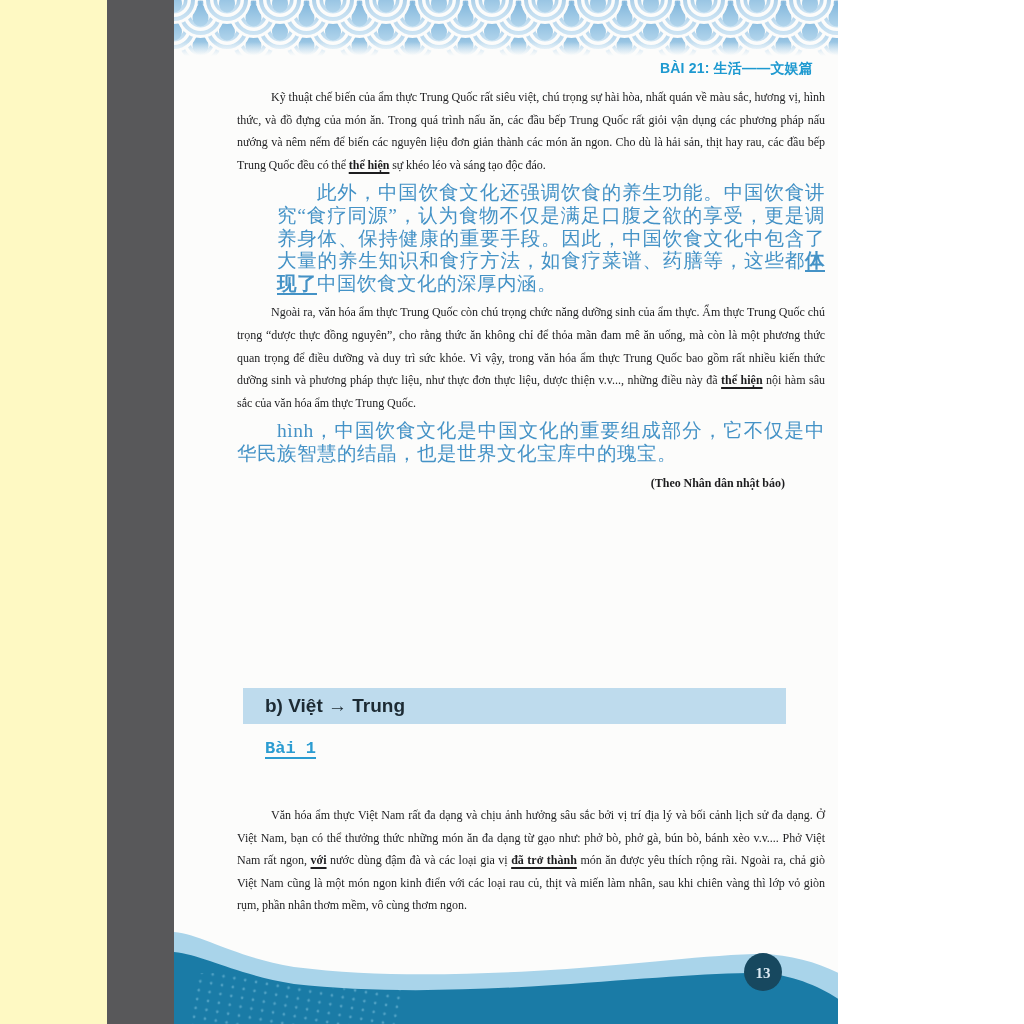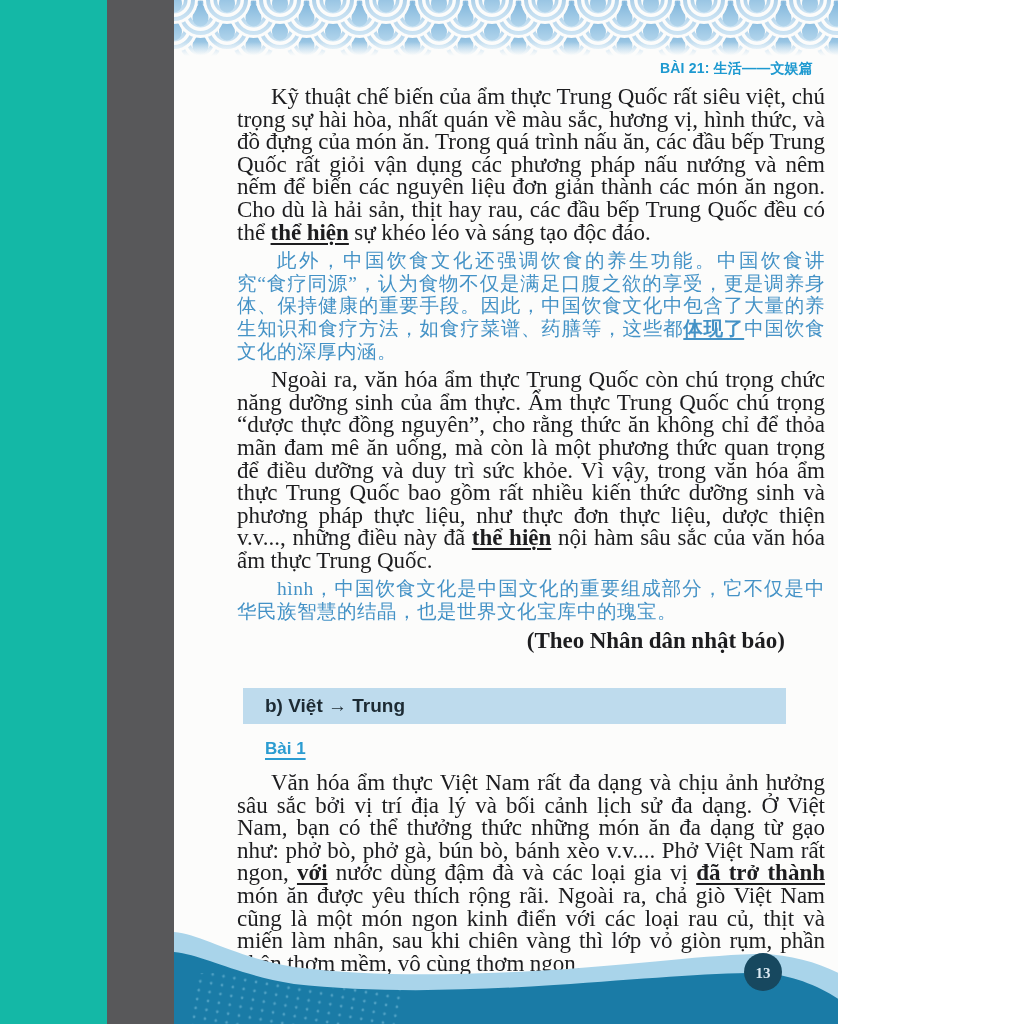--- a/index.html
+++ b/index.html
@@ -1,55 +1,55 @@
 <!DOCTYPE html>
 <html><head>
 <meta charset="utf-8">
 <style>
   html,body { margin:0; padding:0; }
   body {
     width:1024px; height:1024px; background:#ffffff;
     font-family:"Liberation Serif", serif;
     -webkit-font-smoothing:antialiased;
   }
-  .photo { position:relative; width:838px; height:1024px; overflow:hidden; background:#14b8a6; }
+  .photo { position:relative; width:838px; height:1024px; overflow:hidden; background:#fef9c3; }
   .spine { position:absolute; top:0; bottom:0; }
   .spine-left  { left:107px; width:67px; }
   .spine-right { left:858px; width:59px; }
   .page {
     position:absolute; left:174px; top:0; width:684px; height:1024px;
     background:#fcfcfb; overflow:hidden;
   }
   .scales-svg { position:absolute; top:0; left:0; display:block; }
   .lesson-header {
     position:absolute; top:60px; right:45px;
     font-family:"Liberation Sans", sans-serif; font-weight:bold;
     font-size:14px; letter-spacing:0.2px;
   }
   .passage-a { position:absolute; left:63px; top:86px; width:588px; }
-  .passage-b { position:absolute; left:63px; top:772px; width:588px; }
+  .passage-b { position:absolute; left:63px; top:804px; width:588px; }
   .para {
-    margin:0 0 6px 0; font-size:23px; line-height:22.6px;
+    margin:0 0 6px 0; font-size:12px; line-height:22.6px;
     text-align:justify; text-indent:34px; color:#1d1d1f;
     word-spacing:-0.3px;
   }
   .lang-zh { font-size:19.5px; letter-spacing:0.5px; text-indent:40px; word-spacing:0; }
   .align-right { text-align:right; text-indent:0; padding-right:40px;font-weight:bold; }
   .emph { font-weight:bold; text-decoration:underline; text-underline-offset:3px; text-decoration-thickness:1.5px; }
   .section-bar {
     position:absolute; left:69px; top:688px; width:543px; height:36px;
     display:flex; align-items:center;
   }
   .section-bar-label {
     font-family:"Liberation Sans", sans-serif; font-weight:bold;
     font-size:19px; padding-left:22px;
   }
   .exercise-label {
     position:absolute; left:91px; top:739px;
-    font-family:Liberation Sans, sans-serif; font-weight:bold; font-size:17px;
+    font-family:Liberation Mono, monospace; font-weight:bold; font-size:17px;
     text-decoration:underline; text-underline-offset:4px; text-decoration-thickness:2px;
   }
   .footer-svg { position:absolute; left:0; bottom:0; display:block; }
   .pagenum-text { font-family:"Liberation Serif", serif; font-weight:bold; font-size:15px; }
 </style>
 </head>
 <body>
 
 <div class="photo">
 
@@ -147,21 +147,21 @@
           <use href="#scale-unit" x="689" y="0"></use>
           <use href="#scale-unit" x="742" y="0"></use>
         </g>
       <rect x="0" y="42" width="684" height="14" fill="url(#fadeWhite)"></rect>
     </svg>
 
     <div class="lesson-header" style="color: rgb(29, 153, 208);">BÀI 21: 生活——文娱篇</div>
 
     <div class="passage-a">
         <p class="para lang-vi"><span>Kỹ thuật chế biến của ẩm thực Trung Quốc rất siêu việt, chú trọng sự hài hòa, nhất quán về màu sắc, hương vị, hình thức, và đồ đựng của món ăn. Trong quá trình nấu ăn, các đầu bếp Trung Quốc rất giỏi vận dụng các phương pháp nấu nướng và nêm nếm để biến các nguyên liệu đơn giản thành các món ăn ngon. Cho dù là hải sản, thịt hay rau, các đầu bếp Trung Quốc đều có thể </span><span class="emph">thể hiện</span><span> sự khéo léo và sáng tạo độc đáo.</span></p>
-        <p class="para lang-zh" style="color: rgb(68, 146, 198);"><span>此外，中国饮食文化还强调饮食的养生功能。中国饮食讲究“食疗同源”，认为食物不仅是满足口腹之欲的享受，更是调养身体、保持健康的重要手段。因此，中国饮食文化中包含了大量的养生知识和食疗方法，如食疗菜谱、药膳等，这些都</span><span class="emph">体现了</span><span>中国饮食文化的深厚内涵。</span></p>
+        <p class="para lang-zh" style="color: rgb(68, 146, 198); margin-left: 40px;"><span>此外，中国饮食文化还强调饮食的养生功能。中国饮食讲究“食疗同源”，认为食物不仅是满足口腹之欲的享受，更是调养身体、保持健康的重要手段。因此，中国饮食文化中包含了大量的养生知识和食疗方法，如食疗菜谱、药膳等，这些都</span><span class="emph">体现了</span><span>中国饮食文化的深厚内涵。</span></p>
         <p class="para lang-vi"><span>Ngoài ra, văn hóa ẩm thực Trung Quốc còn chú trọng chức năng dưỡng sinh của ẩm thực. Ẩm thực Trung Quốc chú trọng “dược thực đồng nguyên”, cho rằng thức ăn không chỉ để thỏa mãn đam mê ăn uống, mà còn là một phương thức quan trọng để điều dưỡng và duy trì sức khỏe. Vì vậy, trong văn hóa ẩm thực Trung Quốc bao gồm rất nhiều kiến thức dưỡng sinh và phương pháp thực liệu, như thực đơn thực liệu, dược thiện v.v..., những điều này đã </span><span class="emph">thể hiện</span><span> nội hàm sâu sắc của văn hóa ẩm thực Trung Quốc.</span></p>
         <p class="para lang-zh" style="color: rgb(68, 146, 198);"><span>hình，中国饮食文化是中国文化的重要组成部分，它不仅是中华民族智慧的结晶，也是世界文化宝库中的瑰宝。</span></p>
         <p class="para lang-vi align-right"><span>(Theo Nhân dân nhật báo)</span></p>
       </div>
 
     <div class="section-bar" style="background: rgb(190, 219, 237);">
       <span class="section-bar-label" style="color: rgb(28, 42, 51); text-align: right;">b) Việt → Trung</span>
     </div>
 
     <div class="exercise-label" style="color: rgb(43, 156, 209);">Bài 1</div>

